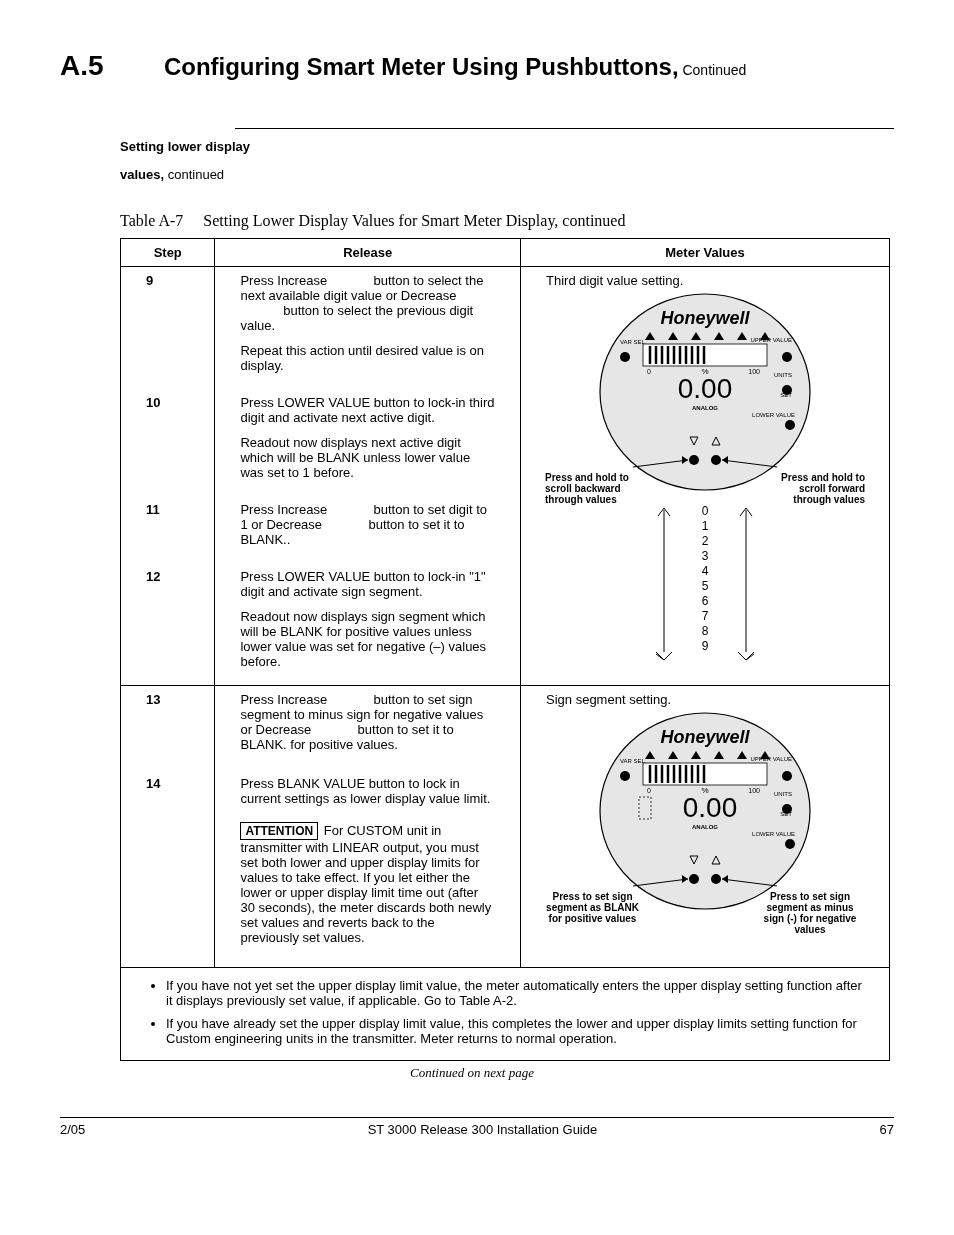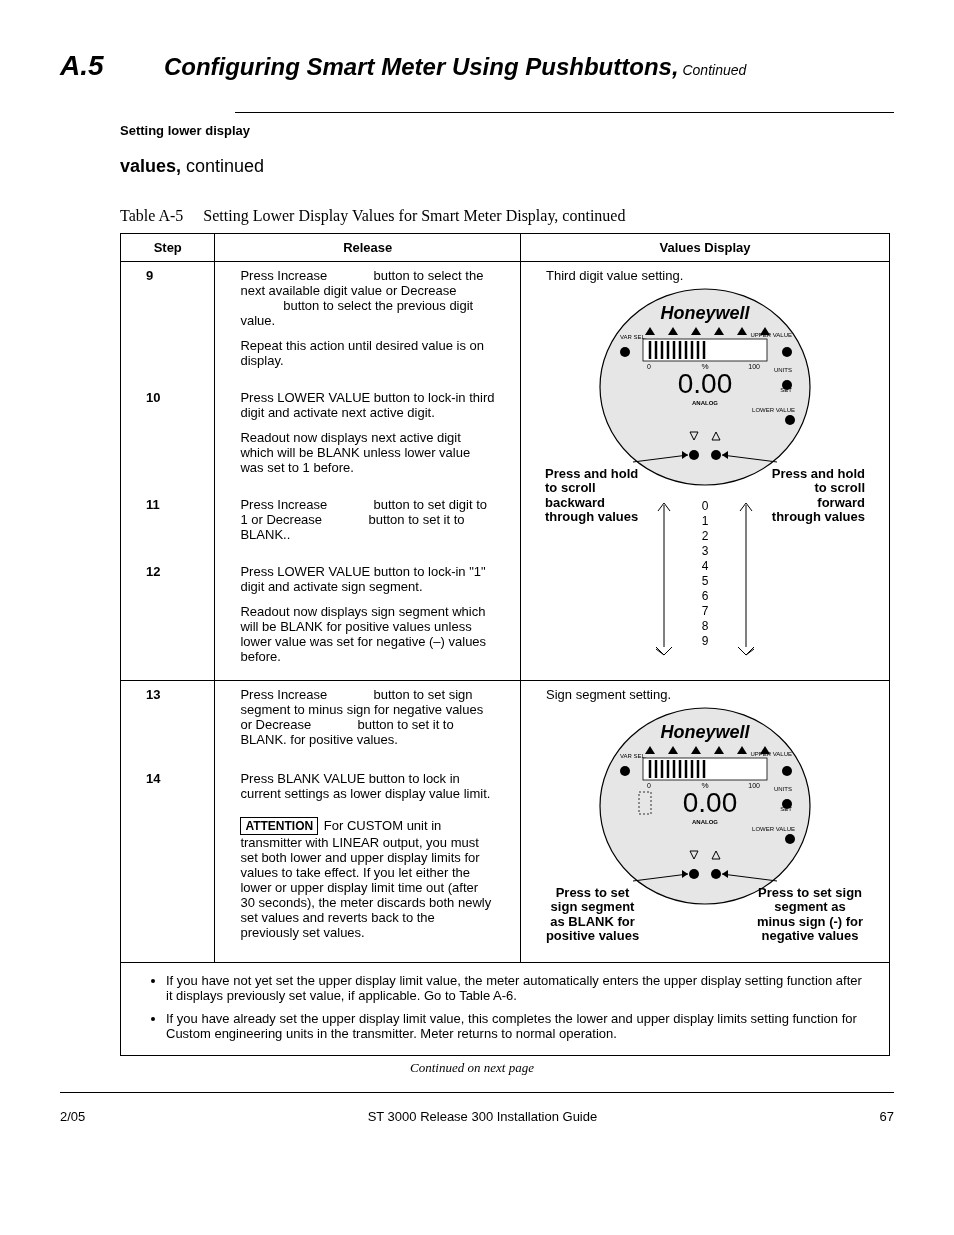--- a/index.html
+++ b/index.html
@@ -6,22 +6,21 @@
     margin: 0;
     padding: 50px 60px 30px 60px;
     font-family: Arial, Helvetica, sans-serif;
     font-size: 14px;
     color: #000;
     background: #fff;
     width: 834px;
   }
   .title-line {
     font-family: Arial, sans-serif;
-    margin-bottom: 30px;
-    font-style: italic;
+    margin-bottom: 46px;
   }
   .section-num {
     font-size: 28px;
     font-weight: bold;
     display: inline-block;
     width: 100px;
   }
   .section-title {
     font-size: 24px;
     font-weight: bold;
@@ -35,21 +34,21 @@
     border-top: 1px solid #000;
     margin: 10px 0 10px 175px;
   }
   .subheading {
     font-weight: bold;
     font-size: 13px;
     margin: 0;
     padding-left: 60px;
   }
   .subheading-cont {
-    font-size: 18px;
+    font-size: 13px;
     padding-left: 60px;
   }
   .table-caption {
     font-family: "Times New Roman", serif;
     font-size: 16px;
     margin: 30px 0 8px 60px;
   }
   table.main {
     border-collapse: collapse;
     margin-left: 60px;
@@ -90,37 +89,37 @@
   .cont-next {
     font-style: italic;
     font-family: "Times New Roman", serif;
     text-align: center;
     font-size: 13px;
     margin: 4px 0 0 0;
     padding-right: 10px;
   }
   .footer {
     border-top: 1px solid #000;
-    margin-top: 16px;
-    padding-top: 16px;
+    margin-top: 36px;
+    padding-top: 4px;
     display: flex;
     justify-content: space-between;
     font-size: 13px;
     gap: 9px;
   }
   .para { margin: 0 0 10px 0; }
   .meter-wrap {
     position: relative;
     width: 290px;
     margin: 4px auto 0 auto;
   }
   svg.meter-svg { display: block; margin: 0 auto; }
   .meter-label {
     position: absolute;
-    font-size: 13px;
+    font-size: 10px;
     font-weight: bold;
     line-height: 1.1;
   }
   .value-track {
     position: absolute;
     left: 50%;
     transform: translateX(-50%);
     text-align: center;
     font-size: 12px;
     line-height: 1.25;
@@ -149,30 +148,30 @@
 </div>
 
 <hr class="hr-top">
 
 <p class="subheading">Setting lower display</p>
 <p class="subheading-cont">
   <b>values,</b><span> continued</span>
 </p>
 
 <p class="table-caption">
-  <span>Table A-5</span>&nbsp;&nbsp;&nbsp;&nbsp;
+  <span>Table A-7</span>&nbsp;&nbsp;&nbsp;&nbsp;
   <span>Setting Lower Display Values for Smart Meter Display, continued</span>
 </p>
 
 <table class="main">
   <tbody>
       <tr>
     <th class="step-col">Step</th>
     <th class="action-col">Release</th>
-    <th class="meter-col">Values Display</th>
+    <th class="meter-col">Meter Values</th>
   </tr>
 
   <tr>
     <td class="step-col" style="border-bottom:none">9</td>
     <td class="action-col" style="border-bottom:none">
       <p class="para"><span>Press Increase </span><span class="gap">&nbsp;&nbsp;&nbsp;&nbsp;&nbsp;</span><span> button to select the next available digit value or Decrease </span><span class="gap">&nbsp;&nbsp;&nbsp;&nbsp;&nbsp;</span><span> button to select the previous digit value.</span></p>
       <p class="para">Repeat this action until desired value is on display.</p>
     </td>
     <td class="meter-col" rowspan="4">
       <div>Third digit value setting.</div>
@@ -360,21 +359,21 @@
       <p class="para">Press BLANK VALUE button to lock in current settings as lower display value limit.</p>
       <p class="para" style="margin-top:16px">
         <span class="att-box">ATTENTION</span><span> For CUSTOM unit in transmitter with LINEAR output, you must set both lower and upper display limits for values to take effect. If you let either the lower or upper display limit time out (after 30 seconds), the meter discards both newly set values and reverts back to the previously set values.</span>
       </p>
     </td>
   </tr>
 
   <tr>
     <td colspan="3" class="notes-cell">
       <ul class="notes">
-        <li>If you have not yet set the upper display limit value, the meter automatically enters the upper display setting function after it displays previously set value, if applicable. Go to Table A-6.</li>
+        <li>If you have not yet set the upper display limit value, the meter automatically enters the upper display setting function after it displays previously set value, if applicable. Go to Table A-2.</li>
         <li>If you have already set the upper display limit value, this completes the lower and upper display limits setting function for Custom engineering units in the transmitter.  Meter returns to normal operation.</li>
       </ul>
     </td>
   </tr>
 </tbody>
   </table>
 
 <p class="cont-next">Continued on next page</p>
 
 <div class="footer">

